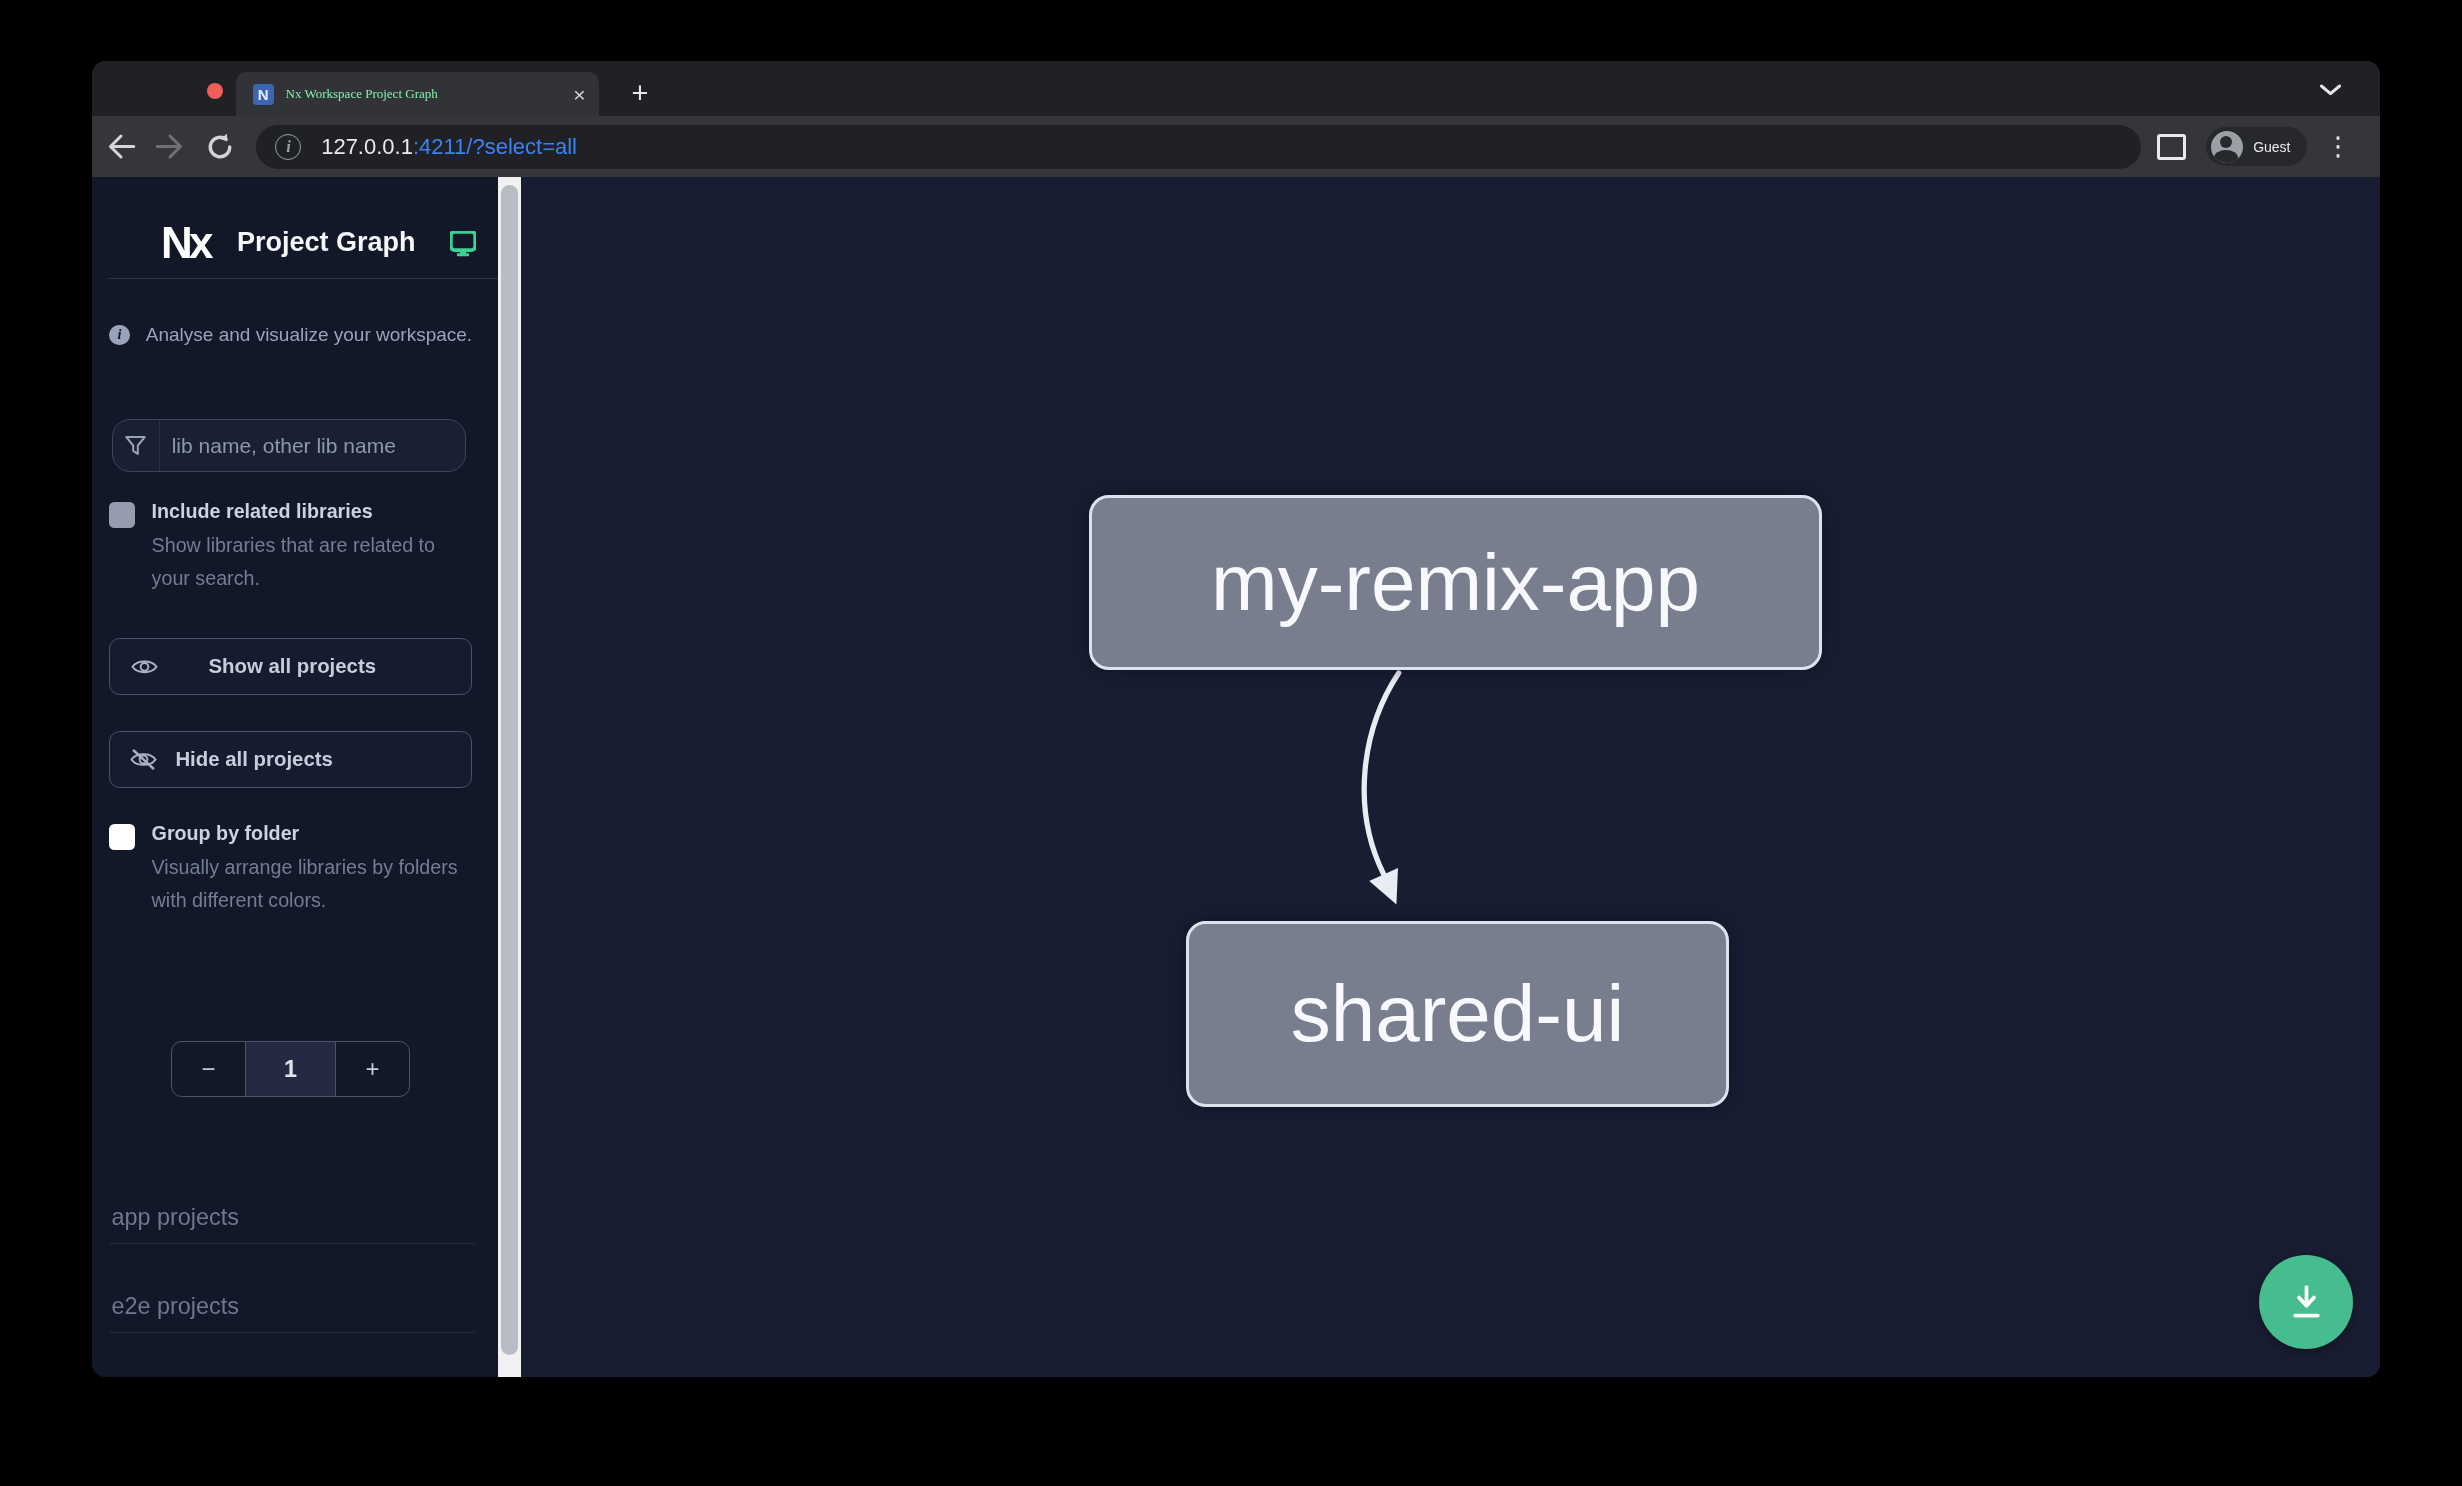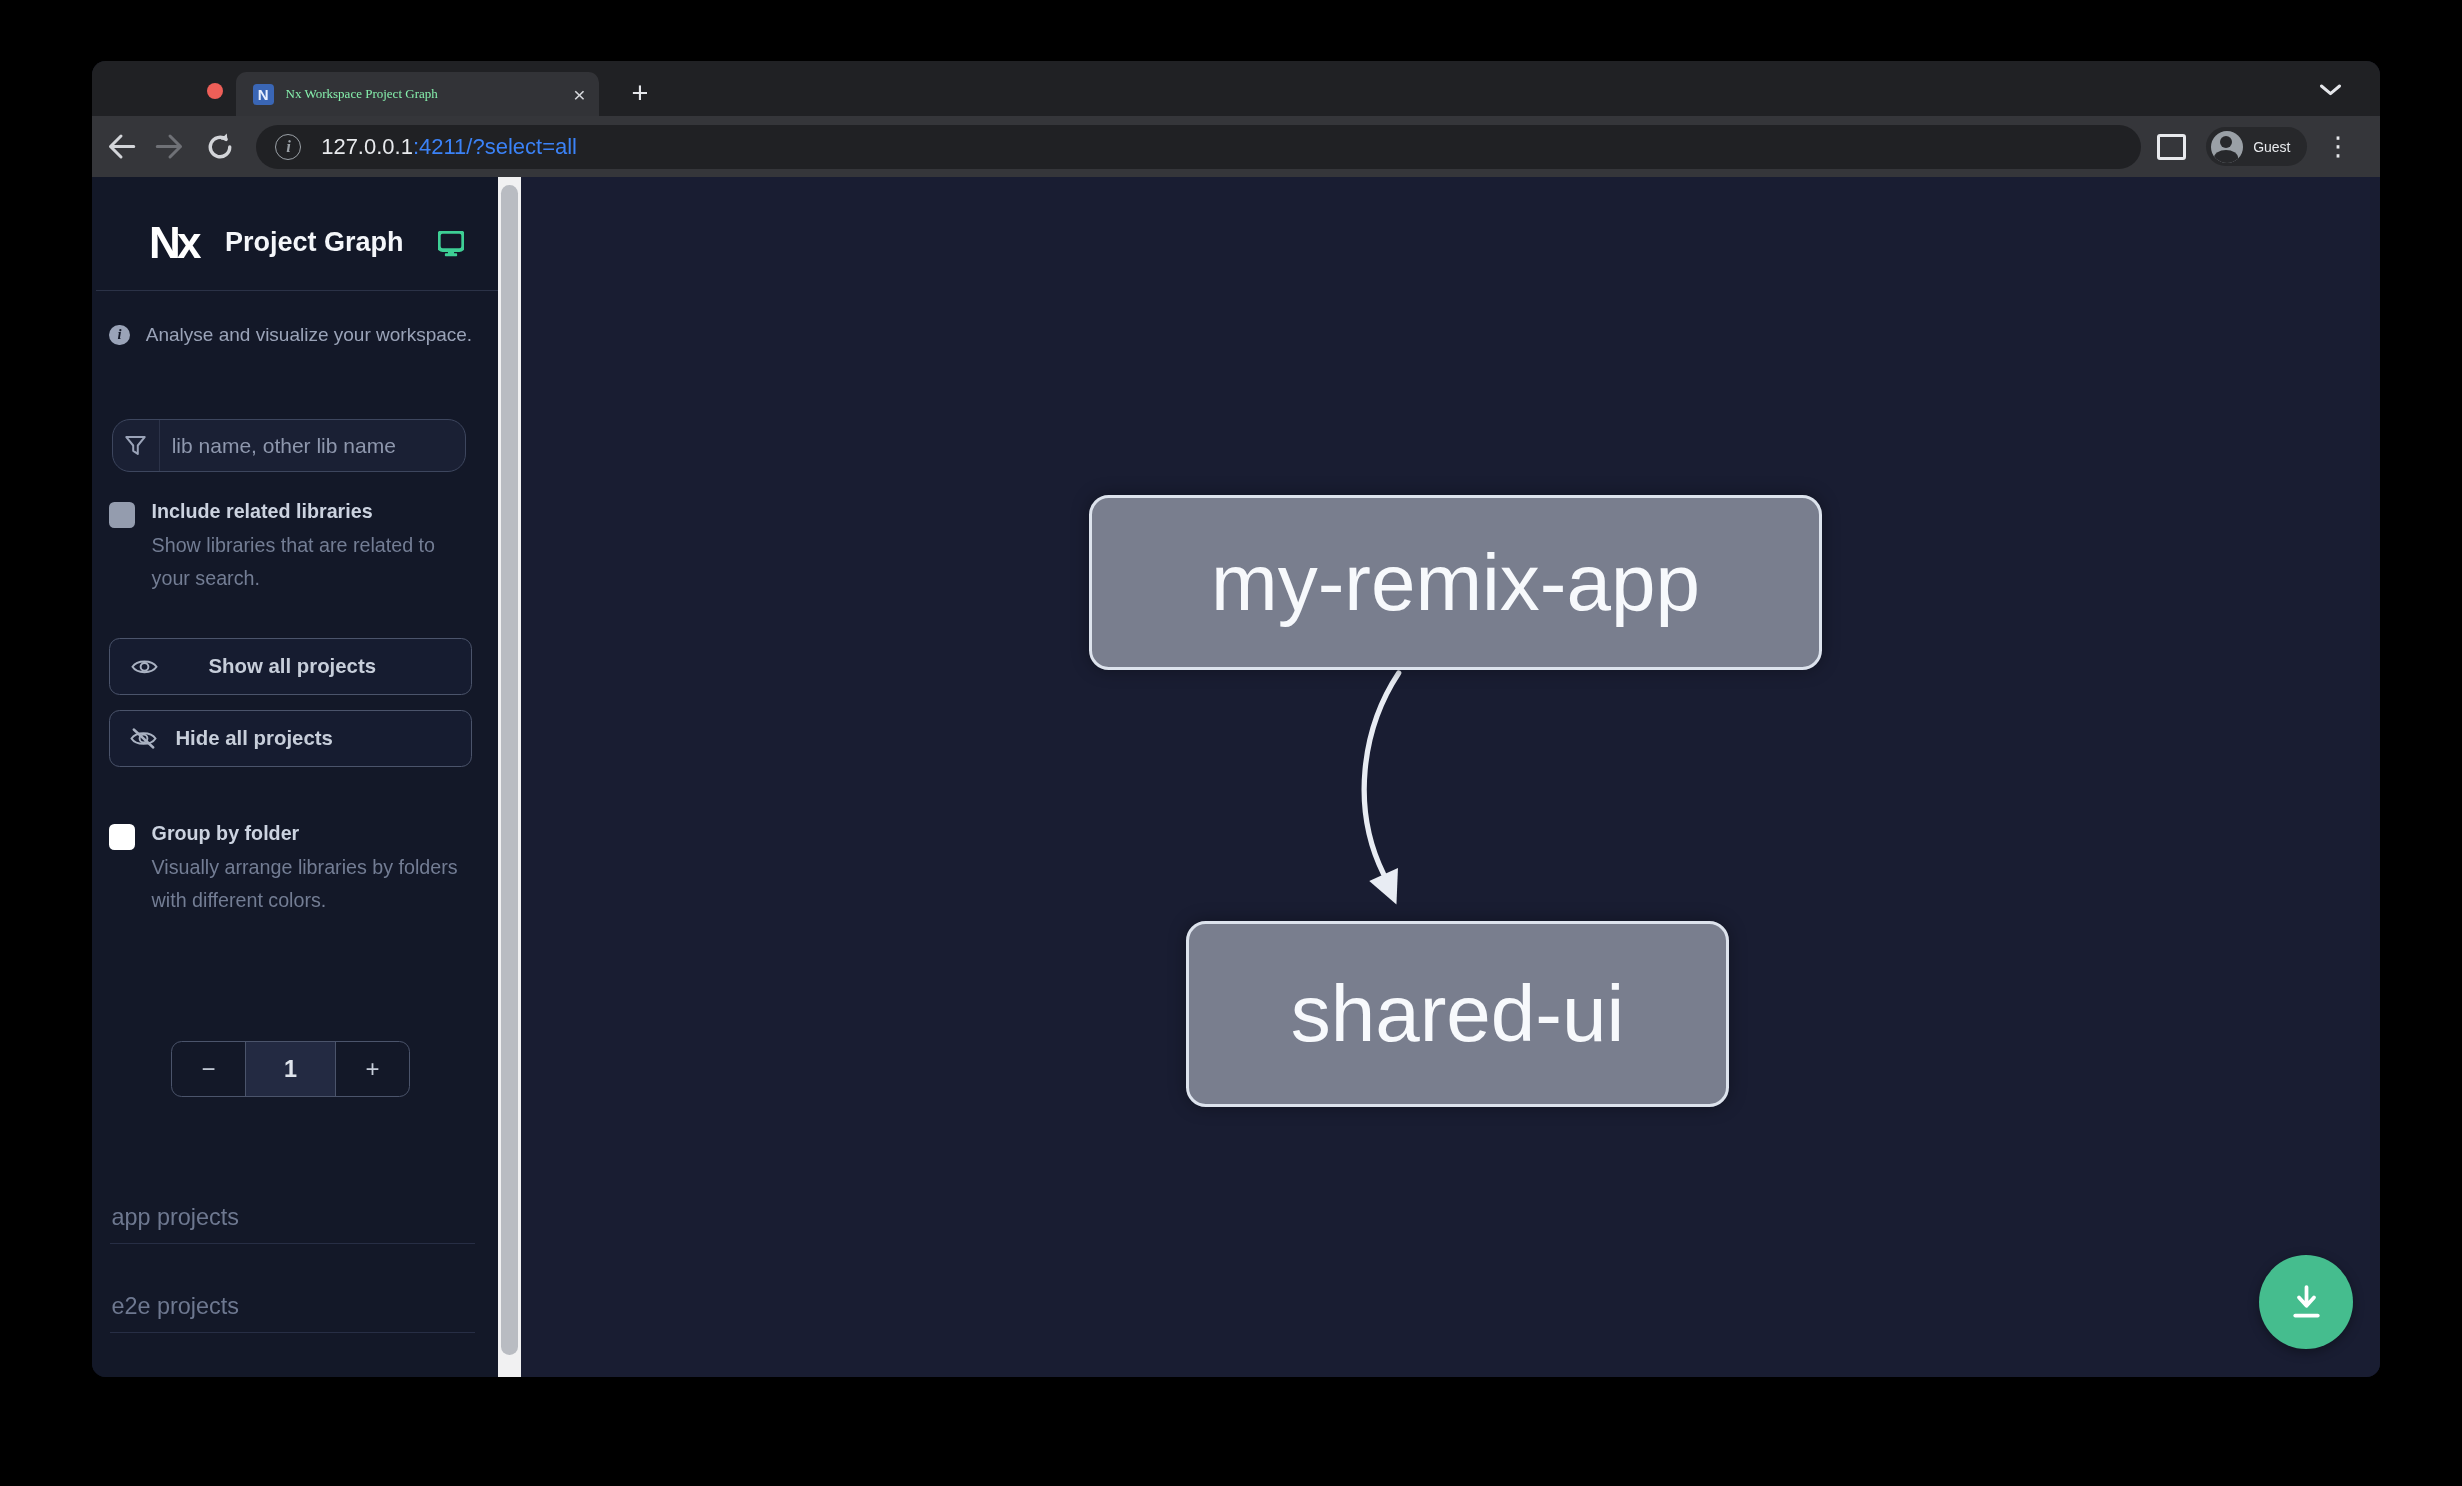--- a/index.html
+++ b/index.html
@@ -58,21 +58,21 @@
   .avatar::after { content:""; position:absolute; left:3.8px; top:19.7px; width:24px; height:15px;
     border-radius:50% 50% 0 0; background:#27282b; }
   .guest-label { color:#e8eaed; font-size:14px; margin-left:10.6px; }
   .dots { margin-left:18px; color:#e8eaed; font-size:26px; letter-spacing:0;
     width:23px; text-align:center; flex:0 0 auto; }
 
   
   .content { position:relative; height:1200px; display:flex; }
 
   .sidebar { position:relative; width:406px; height:100%; background:#131828; flex:0 0 auto; }
-  .sb-header { position:absolute; left:4px; top:0; width:100%; height:114px;
+  .sb-header { position:absolute; left:16px; top:0; width:100%; height:102px;
     border-bottom:1.5px solid #2b3247; }
   .nx-logo { position:absolute; left:53px; top:44px; color:#fff; font-size:44px;
     font-weight:900; letter-spacing:-3.8px; line-height:1; font-style:normal; }
   .sb-title { position:absolute; left:129px; top:50px; color:#f4f6fa; font-size:27px;
     font-weight:700; }
   .monitor-ico { position:absolute; left:342px; top:54px; }
 
   .sb-info { position:absolute; left:17.4px; top:147px; display:flex; align-items:center; }
   .info-ico { width:20.4px; height:20.4px; border-radius:50%; background:#9aa3b8; color:#131828;
     font-size:14.4px; font-weight:700; display:flex; align-items:center; justify-content:center;
@@ -221,21 +221,21 @@
       </div>
 
       <div class="sb-btn" style="top:461px;gap:32px;">
         <svg width="27" height="19.7" viewBox="0 0 36 26">
           <path d="M2 13 C8 3.5 28 3.5 34 13 C28 22.5 8 22.5 2 13 Z" fill="none" stroke="#aab2c2" stroke-width="2.6"></path>
           <circle cx="18" cy="13" r="5.2" fill="none" stroke="#aab2c2" stroke-width="2.6"></circle>
         </svg>
         <span class="sb-btn-label">Show all projects</span>
       </div>
 
-      <div class="sb-btn" style="top:533px;padding-left:20px;">
+      <div class="sb-btn" style="top:554px;padding-left:20px;">
         <svg width="27" height="23" viewBox="0 0 36 30">
           <path d="M2 15 C8 5.5 28 5.5 34 15 C28 24.5 8 24.5 2 15 Z" fill="none" stroke="#aab2c2" stroke-width="2.6"></path>
           <circle cx="18" cy="15" r="5.2" fill="none" stroke="#aab2c2" stroke-width="2.6"></circle>
           <line x1="5" y1="3" x2="31" y2="27" stroke="#aab2c2" stroke-width="3.2" stroke-linecap="round"></line>
         </svg>
         <span class="sb-btn-label">Hide all projects</span>
       </div>
 
       <div class="check-block" style="top:645px;">
         <span class="cb-box cb-white"></span>

